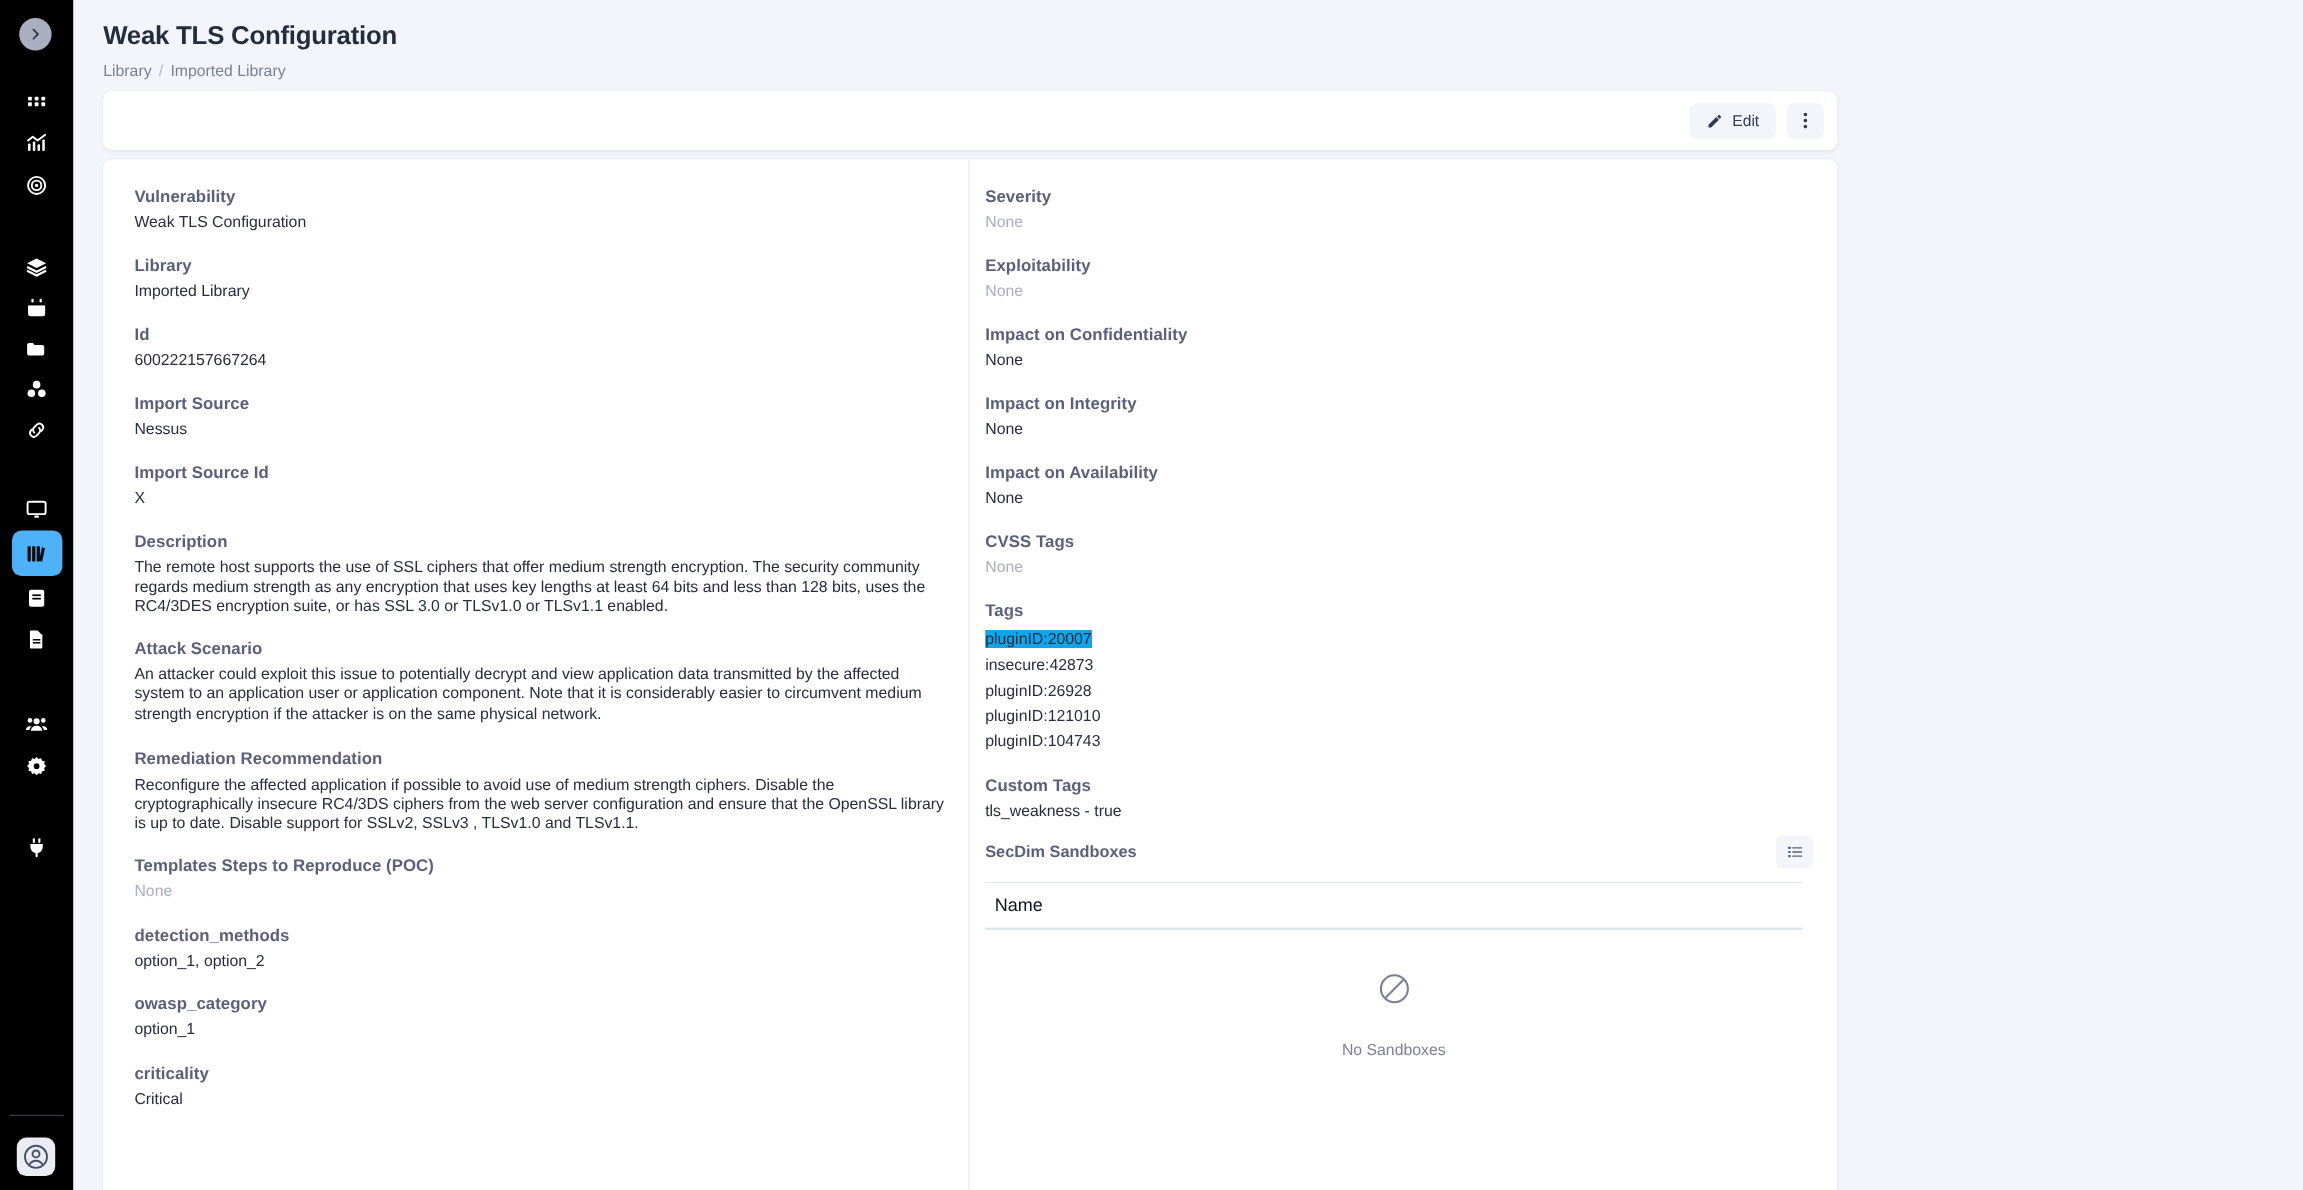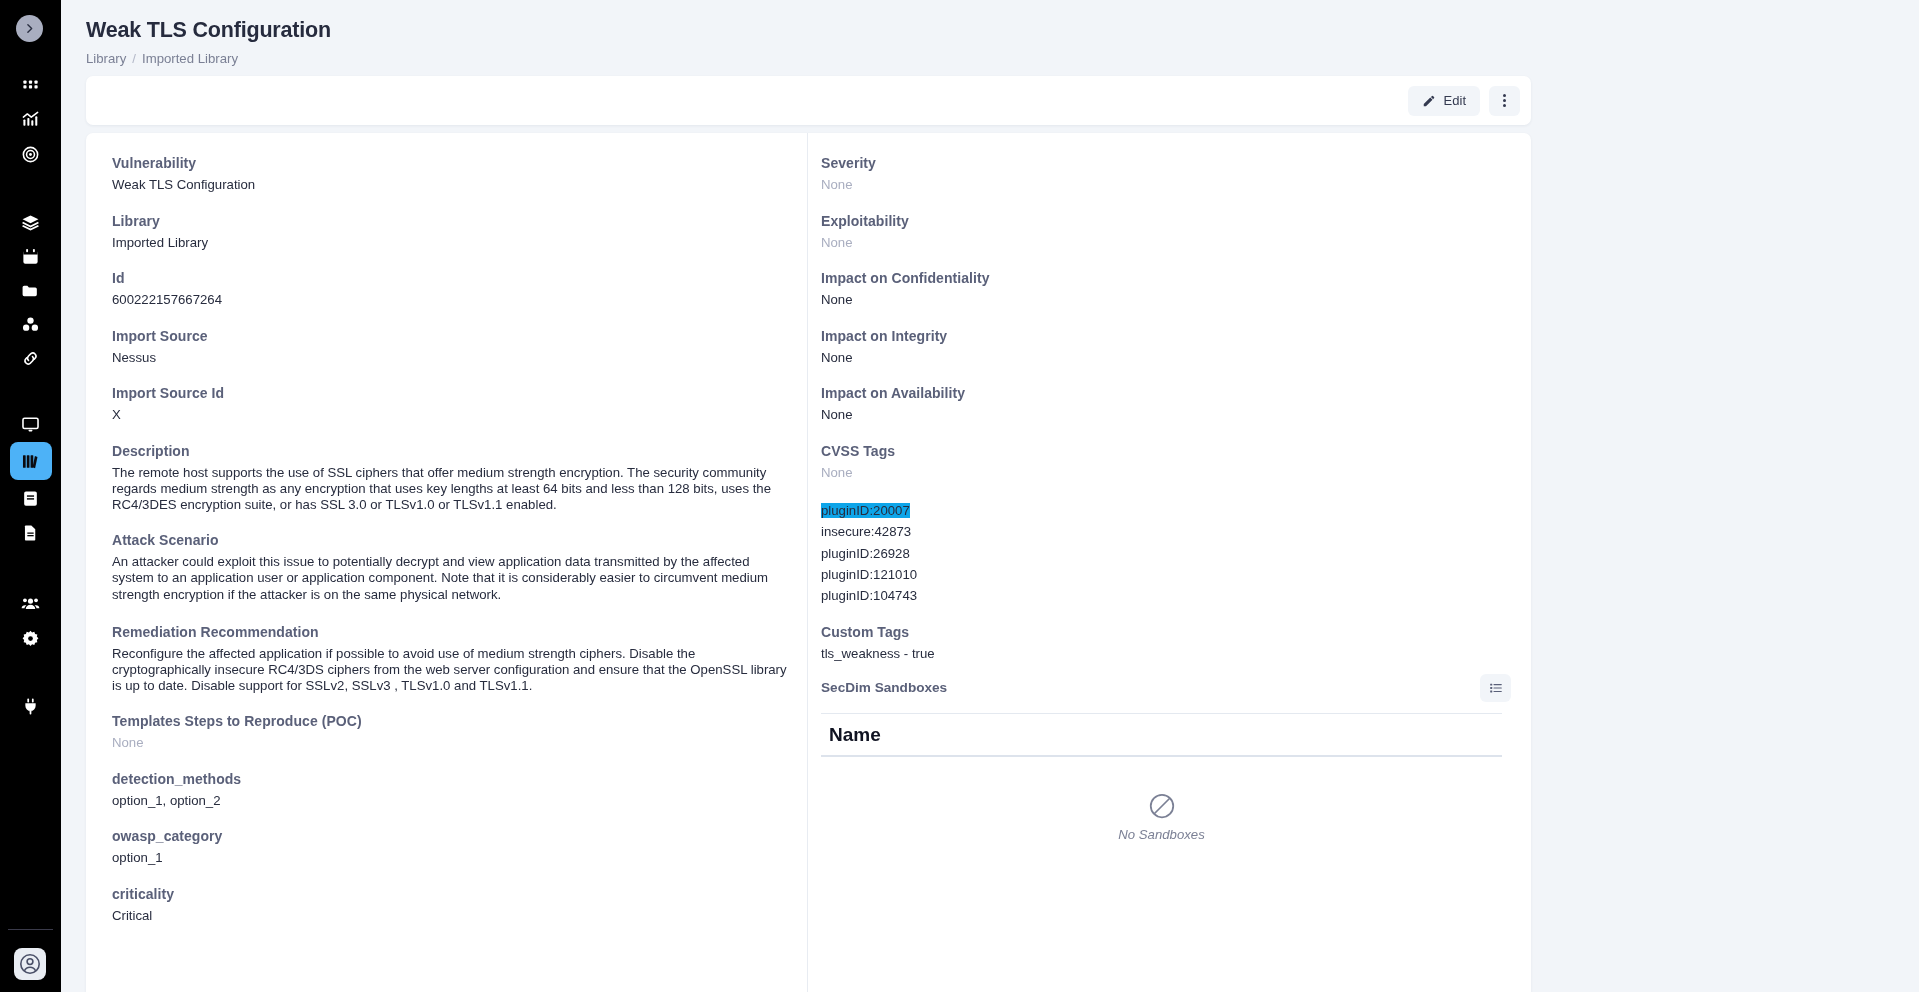--- a/index.html
+++ b/index.html
@@ -129,27 +129,27 @@
     width: 31px; height: 28px; background: #f2f5f9; border: none; border-radius: 6px;
     display: flex; align-items: center; justify-content: center; cursor: pointer;
   }
   #sandbox-list-btn svg { width: 14px; height: 14px; fill: #5a6079; }
   #sandbox-table { margin-top: 11px; width: 681px; }
   #sandbox-table .thead {
     border-top: 1px solid #e4e9f0;
     border-bottom: 2px solid #dde3ec;
     padding: 10px 0 9px 8px;
   }
-  #sandbox-table .th { font-size: 19px; font-weight: 700; color: #101322; }
+  #sandbox-table .th { font-size: 15px; font-weight: 400; color: #101322; }
   #sandbox-empty {
     display: flex; flex-direction: column; align-items: center; justify-content: center;
     padding: 34px 0 20px 0;
   }
   #sandbox-empty svg { width: 30px; height: 30px; stroke: #7b8095; fill: none; stroke-width: 1.4; }
-  #sandbox-empty .txt { margin-top: 6px; font-size: 13.2px; color: #7b8095; font-style: italic; }
+  #sandbox-empty .txt { margin-top: 28px; font-size: 13.2px; color: #7b8095; }
 </style>
 </head>
 <body>
 
 <div id="rail">
 
   <div id="rail-toggle">
     <svg viewBox="0 0 24 24">
       <path d="M9 5l7 7-7 7" fill="none" stroke="#2b3042" stroke-width="2.6" stroke-linecap="round" stroke-linejoin="round"></path>
     </svg>
@@ -421,20 +421,21 @@
       <div class="field-label">Impact on Availability</div>
       <div class="field-value">None</div>
     </div>
 
     <div class="field">
       <div class="field-label">CVSS Tags</div>
       <div class="field-value none">None</div>
     </div>
 
     <div class="field" style="margin-bottom:18px">
+      <div class="field-label">Tags</div>
       <div class="tag-line"><span class="sel">pluginID:20007</span></div>
       <div class="tag-line">insecure:42873</div>
       <div class="tag-line">pluginID:26928</div>
       <div class="tag-line">pluginID:121010</div>
       <div class="tag-line">pluginID:104743</div>
     </div>
 
     <div class="field" style="margin-bottom:0">
       <div class="field-label">Custom Tags</div>
       <div class="field-value">tls_weakness - true</div>

